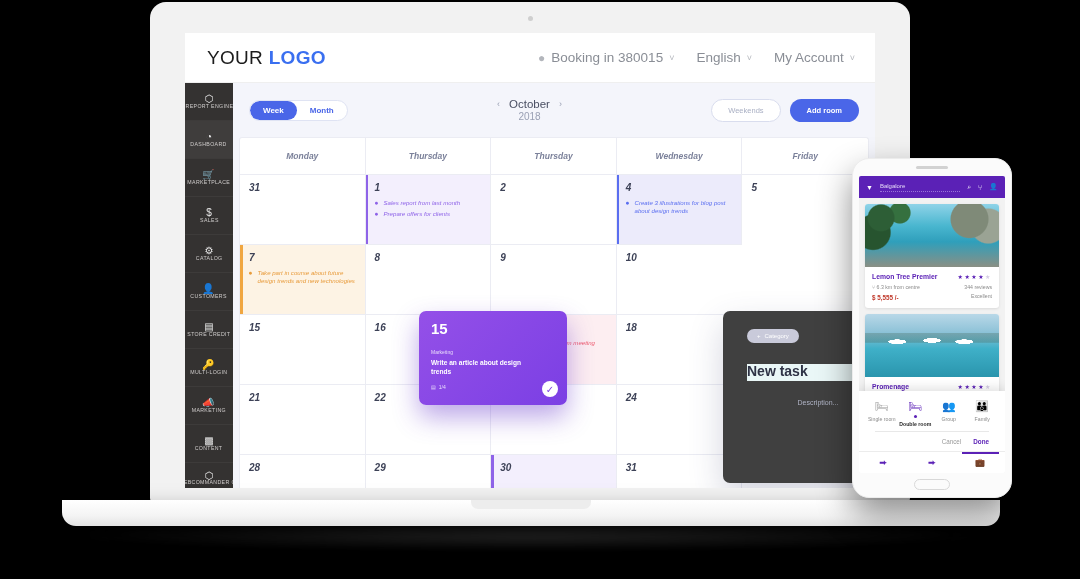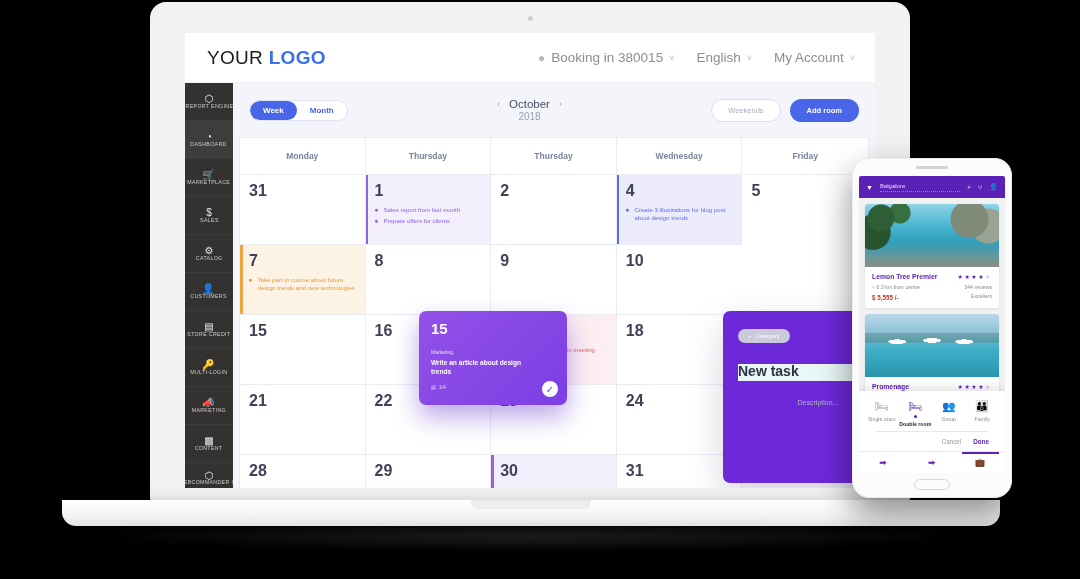--- a/index.html
+++ b/index.html
@@ -113,34 +113,34 @@
     border-radius: 13px; font-size: 7.5px; padding: 6px 16px;
   }
   .btn-filled {
     background: #4a66e8; color: #fff; border: 0;
     border-radius: 13px; font-size: 7.5px; padding: 7px 17px;
     margin-left: 9px; font-weight: 600;
   }
 
   
   .cal-grid { margin: 0 6px; background: #fff; border-radius: 3px 3px 0 0; overflow: hidden;
-              border: 1px solid #ebecf3; border-bottom: 0; }
+              border: 1px solid #ebecf3; border-bottom: 0; font-style: italic; }
   .cal-head { display: grid; grid-template-columns: repeat(5, 1fr); }
   .cal-head div {
     text-align: center; font-size: 8.5px; color: #7b819a; font-weight: 700;
     padding: 13px 0; border-right: 1px solid #ebecf3;
   }
   .cal-head div:last-child { border-right: 0; }
   .cal-row { display: grid; grid-template-columns: repeat(5, 1fr); }
   .cell {
     height: 70px; border-top: 1px solid #ebecf3; border-right: 1px solid #ebecf3;
     padding: 7px 9px; position: relative; background: #fff;
   }
   .cell:last-child { border-right: 0; }
-  .daynum { font-size: 16px; font-weight: 700; color: #3d4257; }
+  .daynum { font-size: 10px; font-weight: 700; color: #3d4257; }
   .cell.lav { background: #f3effd; }
   .cell.lav2 { background: #ecebfb; }
   .cell.orange { background: #fdf3e4; }
   .cell.pink { background: #fdeef1; }
   .cell.lav .daynum, .cell.lav2 .daynum { color: #3d4257; }
   .accent { position: absolute; left: 0; top: 0; bottom: 0; width: 2.5px; }
   .acc-purple { background: #8e63e8; }
   .acc-blue { background: #5a6ef0; }
   .acc-orange { background: #f0a640; }
   .acc-red { background: #ef5a6e; }
@@ -171,23 +171,23 @@
   .tc-meta { font-size: 5px; opacity: .82; margin-top: 8px; display: flex; align-items: center; gap: 3px; }
   .tc-check {
     position: absolute; right: 9px; bottom: 8px;
     width: 16px; height: 16px; border-radius: 50%; background: #fff;
     color: #7b3fe4; font-size: 10px; display: flex; align-items: center; justify-content: center;
   }
 
   
   .modal {
     position: absolute; left: 490px; top: 228px;
-    width: 190px; height: 172px; background: #6d28d9;
+    width: 190px; height: 172px; background: #404040;
     border-radius: 7px; box-shadow: 0 14px 34px rgba(60,66,110,.22);
-    padding: 13px 15px; overflow: hidden;
+    padding: 13px 24px; overflow: hidden;
   }
   .chip {
     display: inline-flex; align-items: center; gap: 4px;
     background: #c9cada; color: #fff; border-radius: 9px;
     font-size: 6px; padding: 4px 10px;
   }
   .modal-input {
     margin-top: 21px; height: 17px; background: #eaf7f7;
     width: 140px; position: relative;
   }

